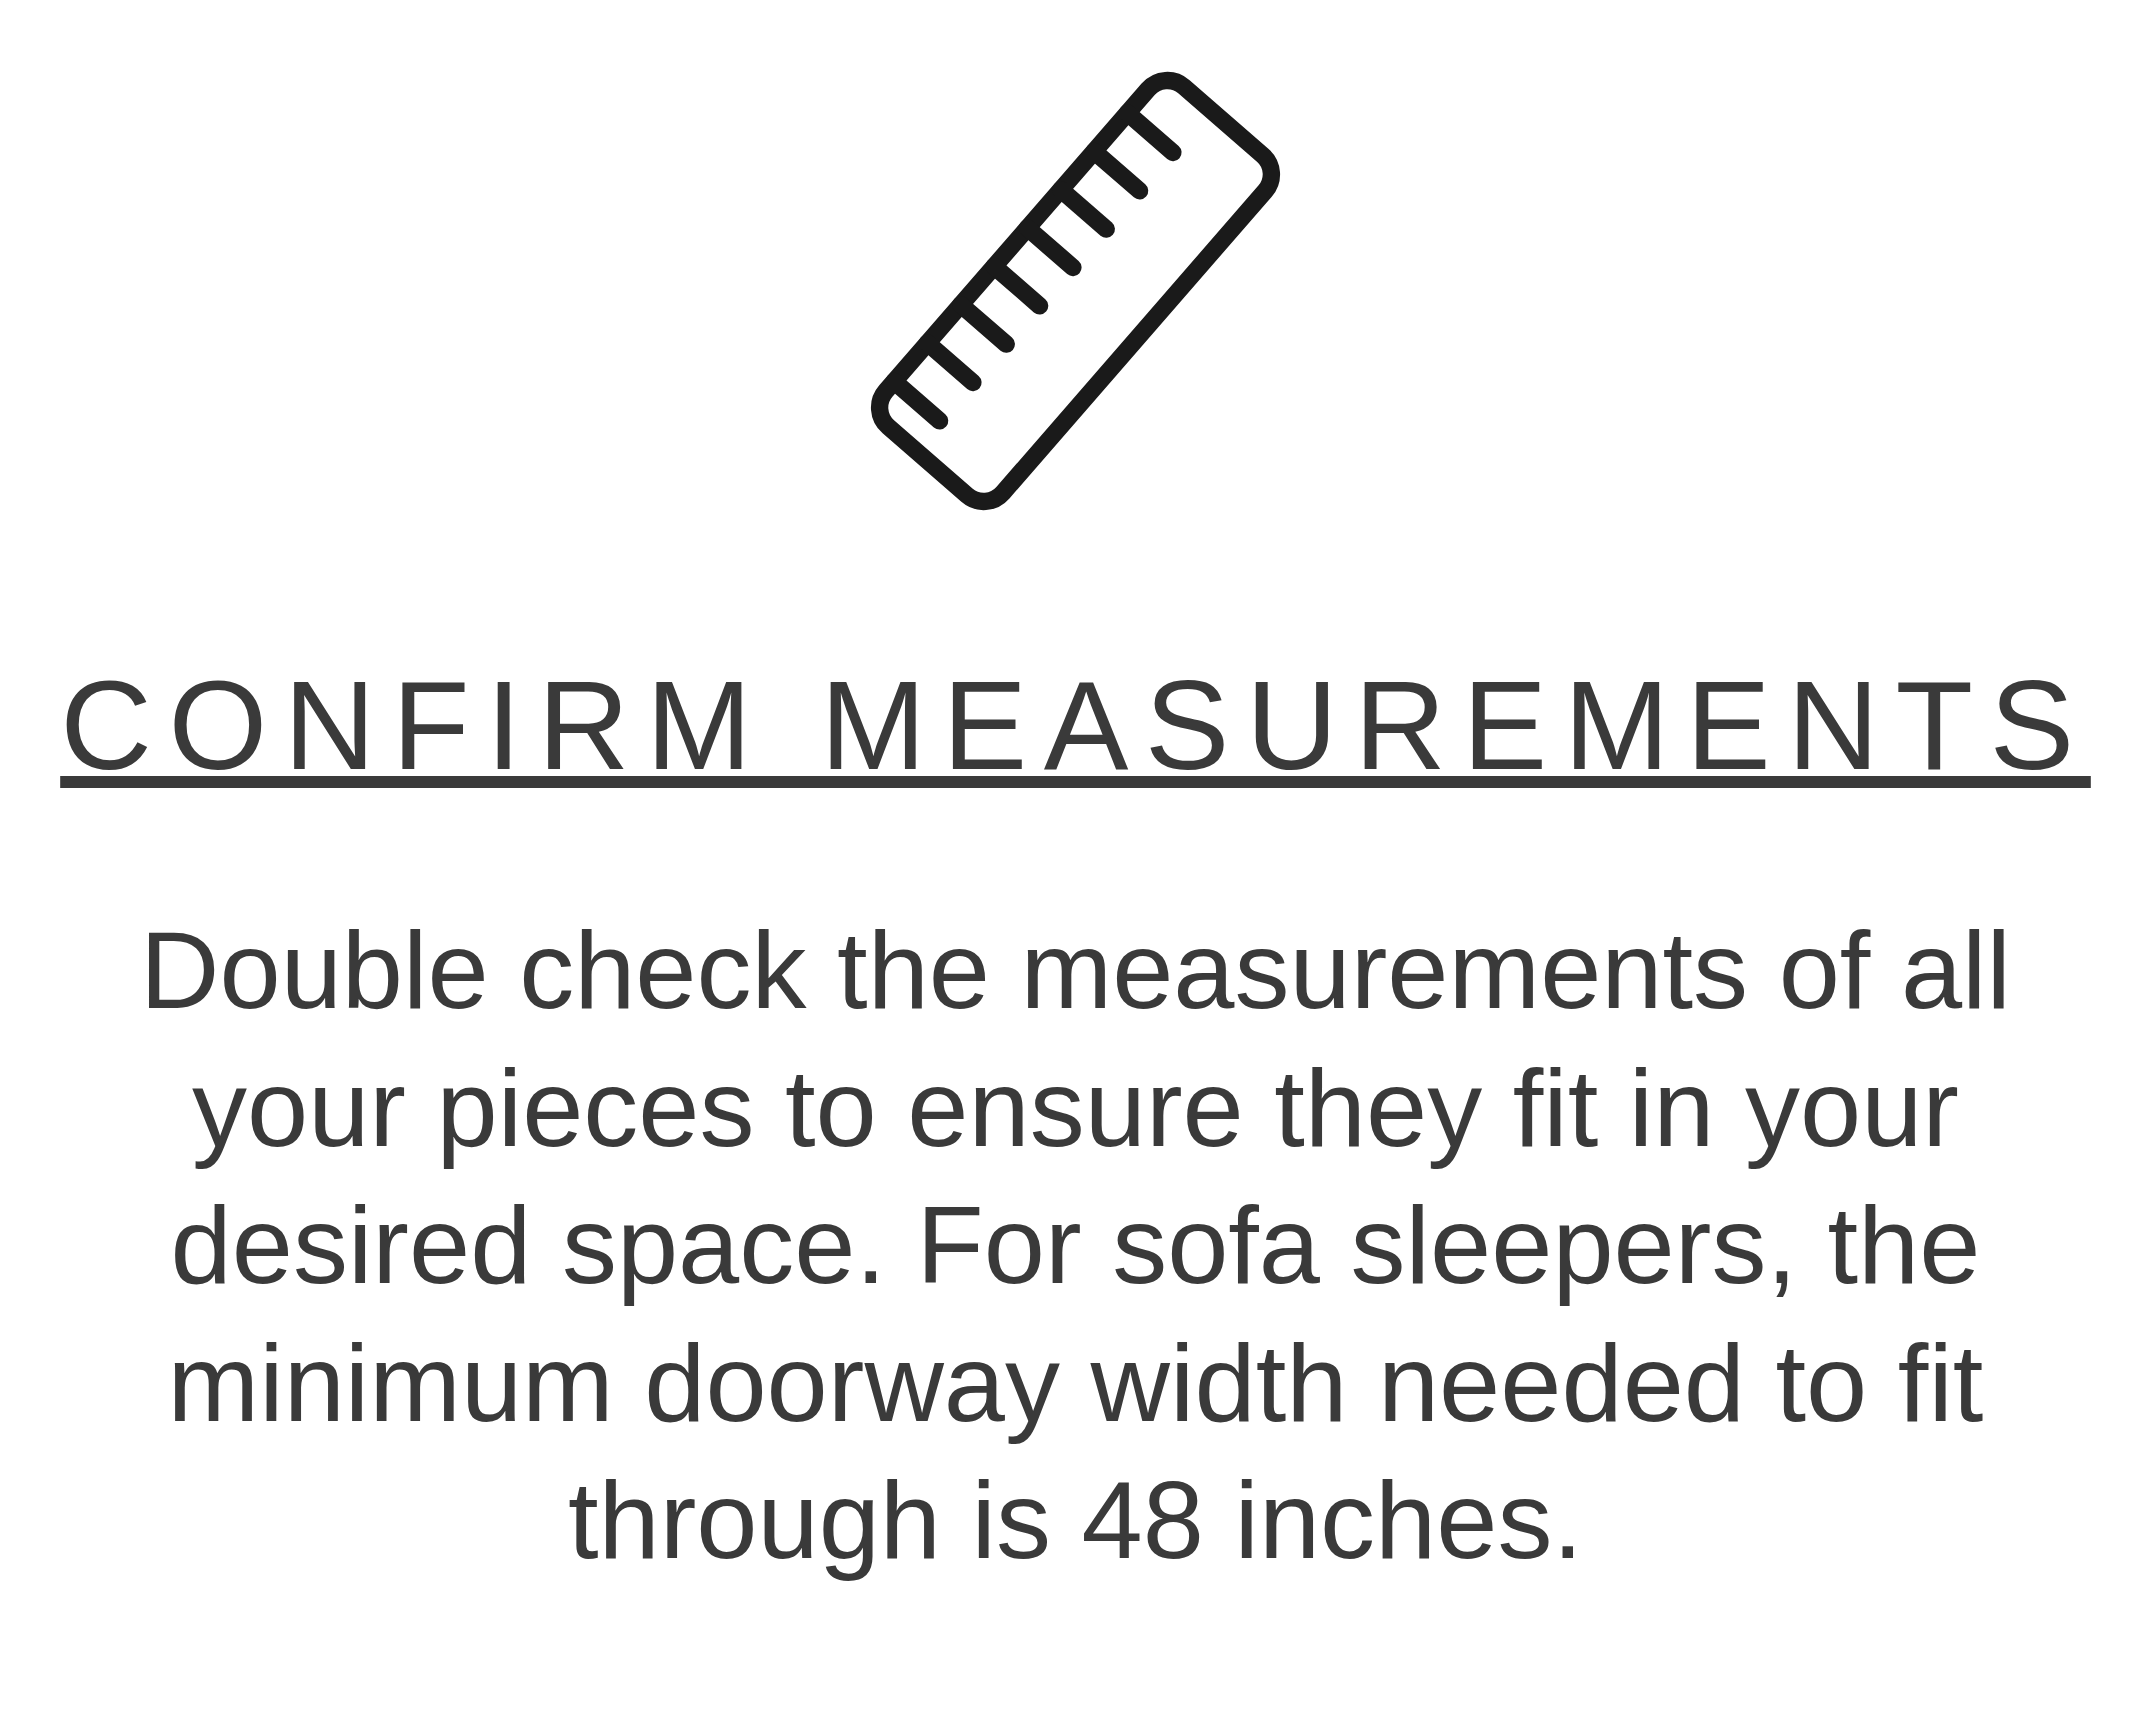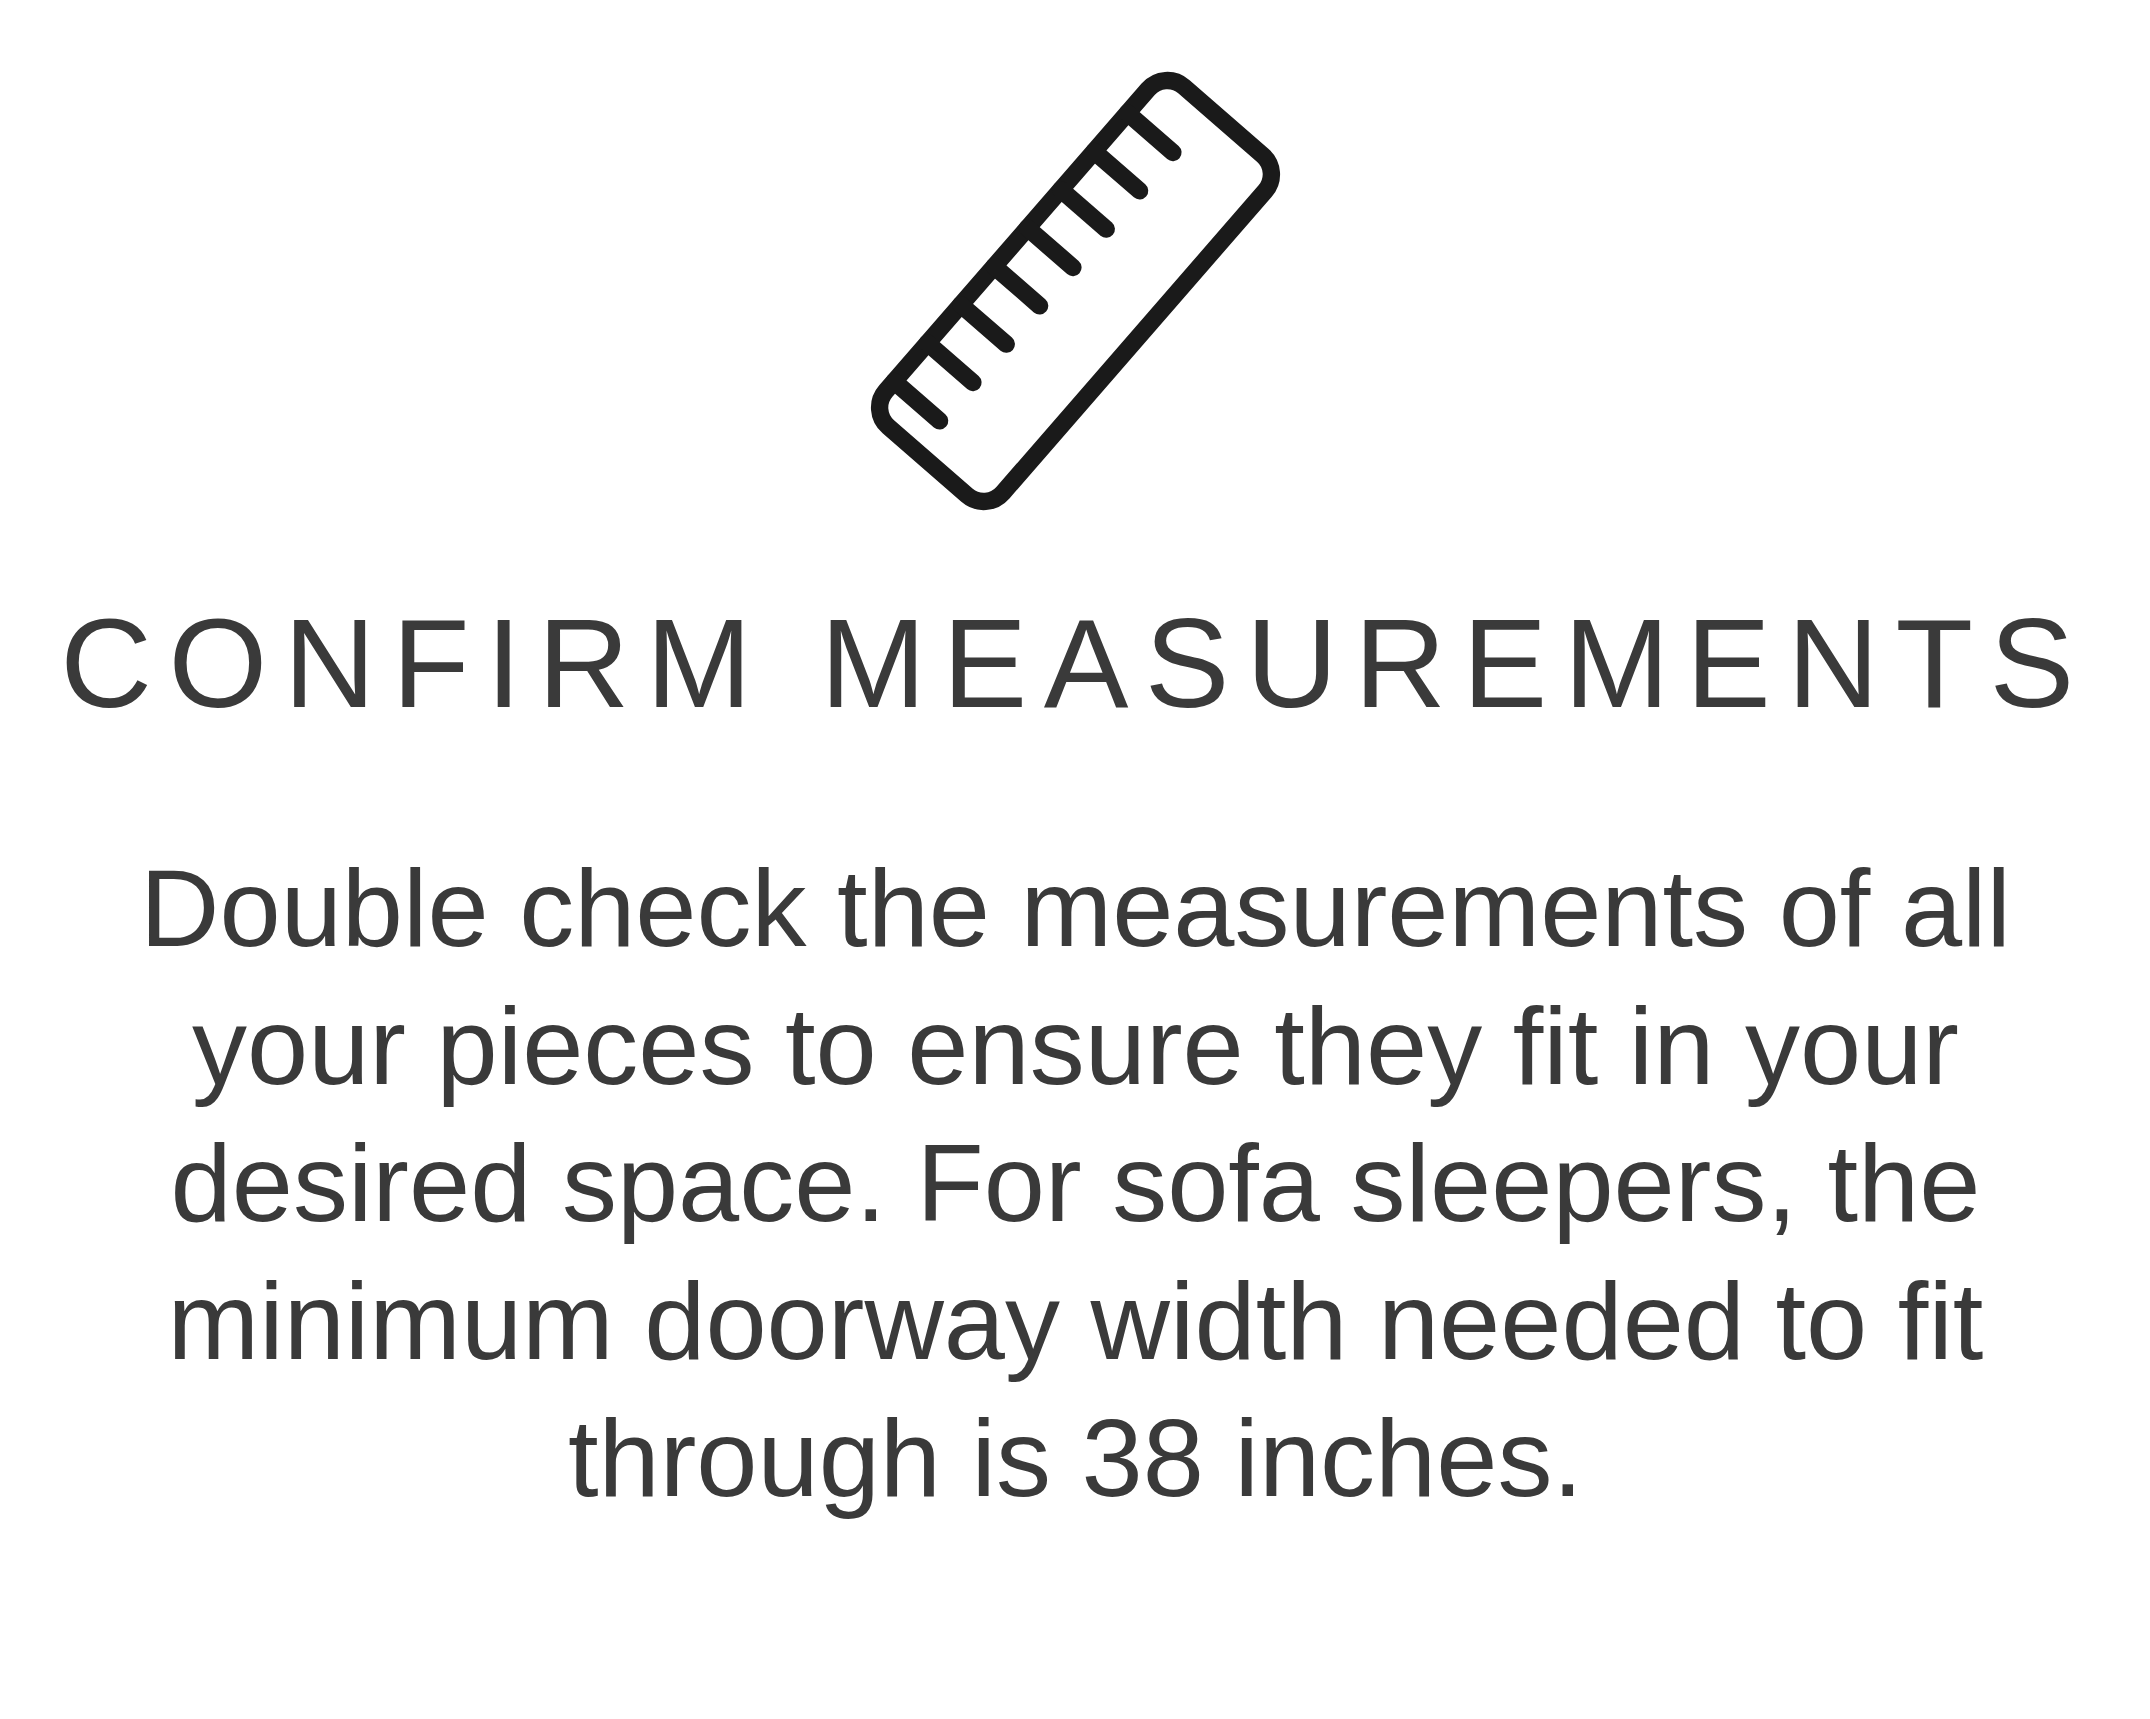--- a/index.html
+++ b/index.html
@@ -23,27 +23,28 @@
   }
   .icon-wrap {
     margin-top: 47px;
     width: 455px;
     height: 488px;
     display: flex;
     align-items: center;
     justify-content: center;
   }
   .section-title {
-    margin: 52px 0 0 0;
+    margin: 114px 0 0 0;
     font-size: 127px;
     font-weight: 400;
     line-height: 1.2;
     letter-spacing: 0.13em;
     white-space: nowrap;
     color: var(--text, #3a3a3a);
+    text-decoration: underline;
   }
   .section-description {
     margin: 100px 0 0 0;
     max-width: 1941px;
     font-size: 110px;
     font-weight: 400;
     line-height: 1.25;
     color: var(--text, #3a3a3a);
   }
   .ruler-svg {
@@ -66,16 +67,16 @@
         <line x1="24" y1="-116" x2="24" y2="-26"></line>
         <line x1="100" y1="-116" x2="100" y2="-26"></line>
         <line x1="176" y1="-116" x2="176" y2="-26"></line>
         <line x1="252" y1="-116" x2="252" y2="-26"></line>
       </g>
     </svg>
   </div>
 
   <h1 class="section-title">CONFIRM MEASUREMENTS</h1>
 
-  <p class="section-description">Double check the measurements of all your pieces to ensure they fit in your desired space. For sofa sleepers, the minimum doorway width needed to fit through is 38 inches.</p>
+  <p class="section-description">Double check the measurements of all your pieces to ensure they fit in your desired space. For sofa sleepers, the minimum doorway width needed to fit through is 48 inches.</p>
 
 </div>
 
 
 </body></html>

